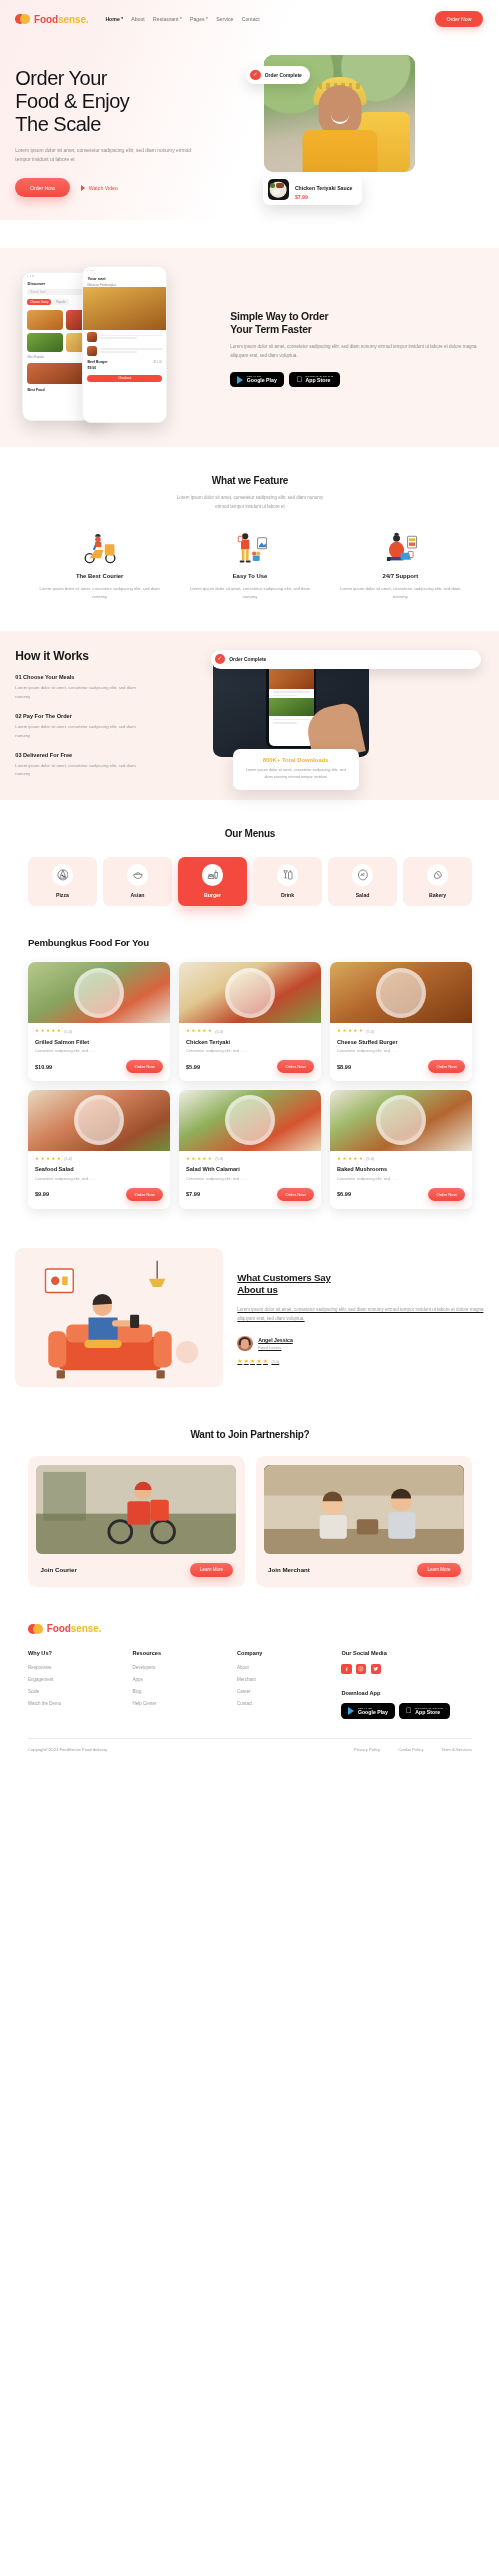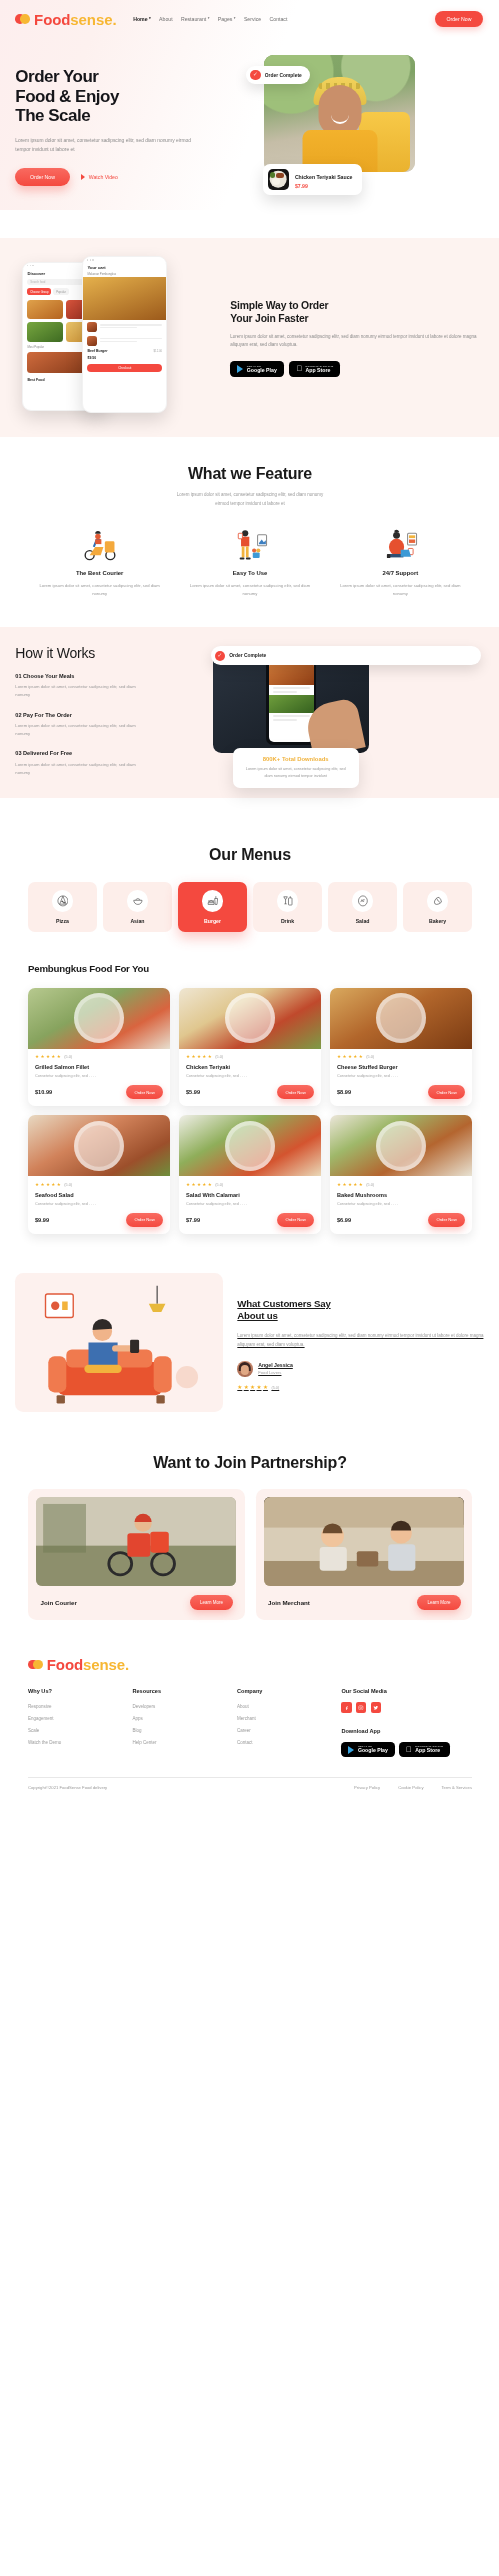--- a/index.html
+++ b/index.html
@@ -22,42 +22,42 @@
   }
   .nav {
     display:flex; align-items:center;
     height:31px; padding:7px 16.7px 0 15.3px;
     gap:0;
   }
   .logo { display:flex; align-items:center; gap:3.5px; }
   .logo-mark { position:relative; width:15.3px; height:9.7px; }
   .logo-c1 { position:absolute; left:0; top:0; width:9.7px; height:9.7px; border-radius:50%; background:#f4493f; }
   .logo-c2 { position:absolute; left:4.9px; top:0; width:9.7px; height:9.7px; border-radius:50%; background:#f7b733; }
-  .logo-text { font-size:15px; font-weight:bold; letter-spacing:-0.1px; }
+  .logo-text { font-size:10px; font-weight:bold; letter-spacing:-0.1px; }
   .logo-text .a { color:#f4493f; }
   .logo-text .b { color:#f7b733; }
   .nav-links { display:flex; align-items:center; gap:8.3px; margin-left:16.7px; }
   .nav-link {
     font-size:5.2px; color:#6f6f6f; display:flex; align-items:center; gap:1.4px;
     cursor:pointer; white-space:nowrap;
   }
   .nav-link.active { color:#1a1a1a; font-weight:bold; }
   .caret { font-size:3.5px; line-height:1; }
   .nav-cta {
     margin-left:auto;
     background:#f4493f; color:#fff; border:none;
     font-size:5.2px; padding:4.9px 11.8px; border-radius:14px; cursor:pointer;
     font-family:inherit;
     box-shadow:0 2.8px 7px rgba(244,73,63,.28);
   }
 
   .hero-body { display:flex; padding:18px 15.3px 0 15.3px; }
   .hero-left { width:221px; padding-top:18px; }
   .hero-title {
-    font-size:17px; line-height:1.16; font-weight:bold; letter-spacing:-0.5px;
+    font-size:20px; line-height:1.16; font-weight:normal; letter-spacing:-0.5px;
     color:#16161a;
   }
   .hero-sub { margin-top:9.7px; font-size:4.9px; line-height:1.85; color:#8b8b8b; width:177px; }
   .hero-actions { display:flex; align-items:center; gap:11px; margin-top:14px; }
   .btn-primary {
     background:linear-gradient(180deg,#f96a60,#f4493f);
     color:#fff; border:none; font-size:5.2px; font-family:inherit;
     padding:6.2px 14.6px; border-radius:14px; cursor:pointer;
     box-shadow:0 4.9px 9.7px rgba(244,73,63,.30);
   }
@@ -173,39 +173,39 @@
     border-radius:4.2px; padding:3.5px 7px; cursor:pointer; min-width:51px;
   }
   .store-top { font-size:2.5px; letter-spacing:0.2px; text-transform:uppercase; opacity:.92; display:block; }
   .store-bot { font-size:5.2px; font-weight:bold; display:block; line-height:1.1; }
   .gp-tri { width:0;height:0;border-left:6.2px solid #38a5e0;
             border-top:4.2px solid transparent;border-bottom:4.2px solid transparent; }
   .apple { font-size:7.6px; line-height:1; }
 
   
   .sec-head { text-align:center; }
-  .sec-title { font-size:16px; font-weight:bold; letter-spacing:-0.2px; }
+  .sec-title { font-size:10px; font-weight:bold; letter-spacing:-0.2px; }
   .sec-sub { margin-top:7px; font-size:4.5px; line-height:2; color:#9a9a9a; }
 
   .features { padding:28px 0 23.6px; }
   .feat-row { display:flex; gap:7px; margin-top:21px; }
   .feat { flex:1; text-align:center; padding:0 9.7px; }
   .feat-ill { height:32px; display:flex; align-items:flex-end; justify-content:center; }
   .feat-name { margin-top:9px; font-size:5.9px; font-weight:bold; }
   .feat-desc { margin-top:5.6px; font-size:4.2px; line-height:1.95; color:#9a9a9a; }
 
   .ill-svg { display:block; }
 
   
   .how {
     background:#fdf1ee; margin-top:5.6px; padding:18px 15.3px 21px 15.3px;
     display:flex; gap:11px; position:relative;
   }
   .how-left { width:187px; }
-  .how-title { font-size:14px; font-weight:normal; letter-spacing:-0.2px; }
+  .how-title { font-size:12px; font-weight:bold; letter-spacing:-0.2px; }
   .step { margin-top:11.8px; }
   .step-title { font-size:5.6px; font-weight:bold; }
   .step-desc { margin-top:4.2px; font-size:4.2px; line-height:2; color:#9a9a9a; width:125px; }
   .how-right { flex:1; position:relative; }
   .how-photo {
     width:156px; height:104px; border-radius:8.3px; overflow:hidden; position:relative;
     background:linear-gradient(150deg,#2b3440 0%,#1d242d 60%,#161b22 100%);
     margin-top:4.2px;
   }
   .hp-phone { position:absolute; left:50%; top:9.7px; transform:translateX(-50%);
@@ -220,21 +220,21 @@
   .badge-order-2 { position:absolute; right:4.2px; top:1.4px; z-index:5; }
   .downloads-card {
     position:absolute; left:19.4px; bottom:-11px; z-index:5;
     background:#fff; border-radius:7px; padding:7.6px 9.7px 8.3px;
     box-shadow:0 6.2px 16.7px rgba(0,0,0,.12); width:126px; text-align:center;
   }
   .dl-num { font-size:5.9px; font-weight:bold; color:#f0b23c; }
   .dl-text { margin-top:4.2px; font-size:3.8px; line-height:1.9; color:#9a9a9a; }
 
   
-  .menus { padding:48px 0 7px; }
+  .menus { padding:28px 0 7px; }
   .cats { display:flex; gap:6.2px; margin-top:18px; }
   .cat {
     flex:1; background:#fdeeea; border-radius:7px; padding:7.6px 0 8.3px;
     display:flex; flex-direction:column; align-items:center; gap:6.2px; cursor:pointer;
   }
   .cat.active { background:#f4493f; box-shadow:0 5.6px 12.5px rgba(244,73,63,.3); }
   .cat-ico {
     width:21.5px;height:21.5px;border-radius:50%;background:#fff;
     display:flex;align-items:center;justify-content:center;
   }
@@ -476,21 +476,21 @@
         </div>
         <div class="ph-row">
             <b>$9.50</b>
           </div>
         <div class="ph-btn">Checkout</div>
       </div>
     </div>
     <div class="app-copy">
       <h2 class="app-title">
         <span>Simple Way to Order</span><br>
-        <span>Your Join Faster</span>
+        <span>Your Term Faster</span>
       </h2>
       <p class="app-text">Lorem ipsum dolor sit amet, consetetur sadipscing elitr, sed diam nonumy eirmod tempor invidunt ut labore et dolore magna aliquyam erat, sed diam voluptua.</p>
       <div class="stores">
         <div class="store">
           <span class="gp-tri"></span>
           <span>
             <span class="store-top">GET IT ON</span>
             <span class="store-bot">Google Play</span>
           </span>
         </div>

